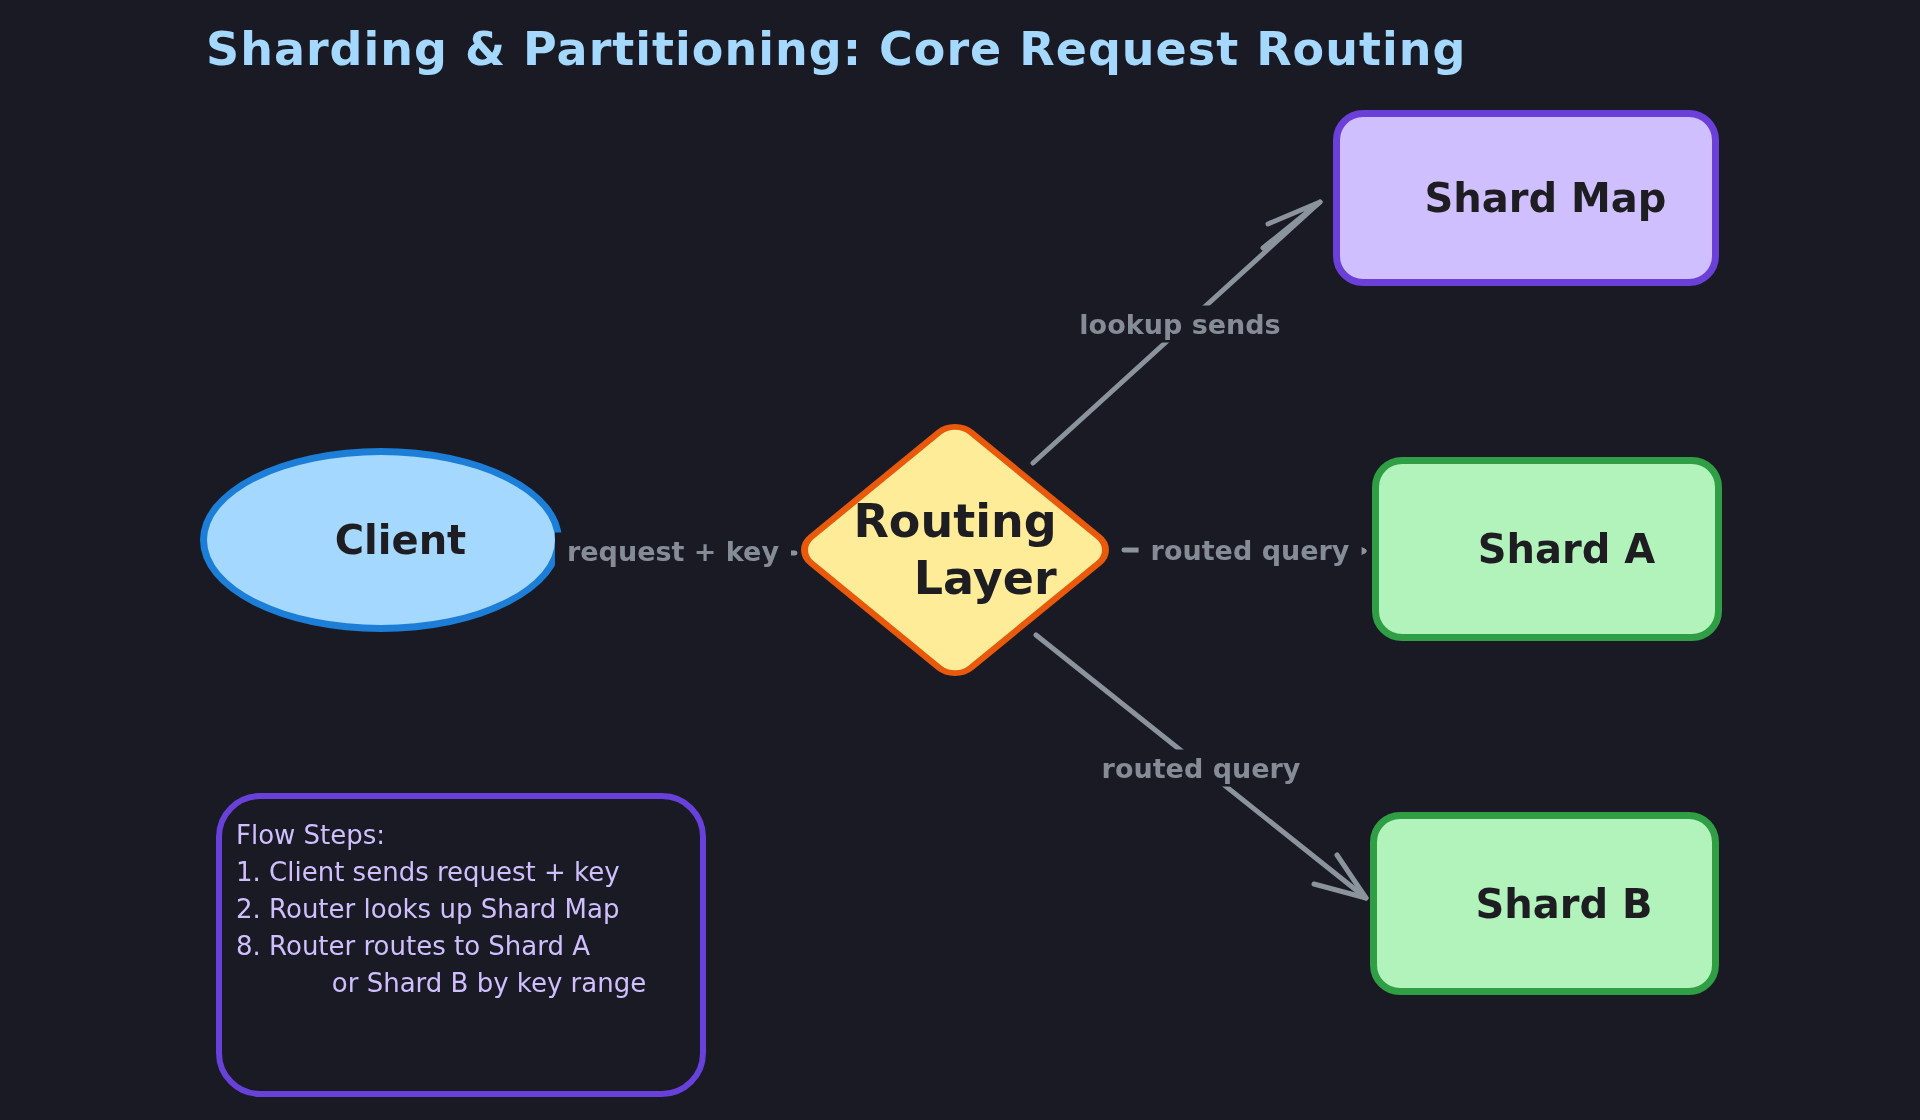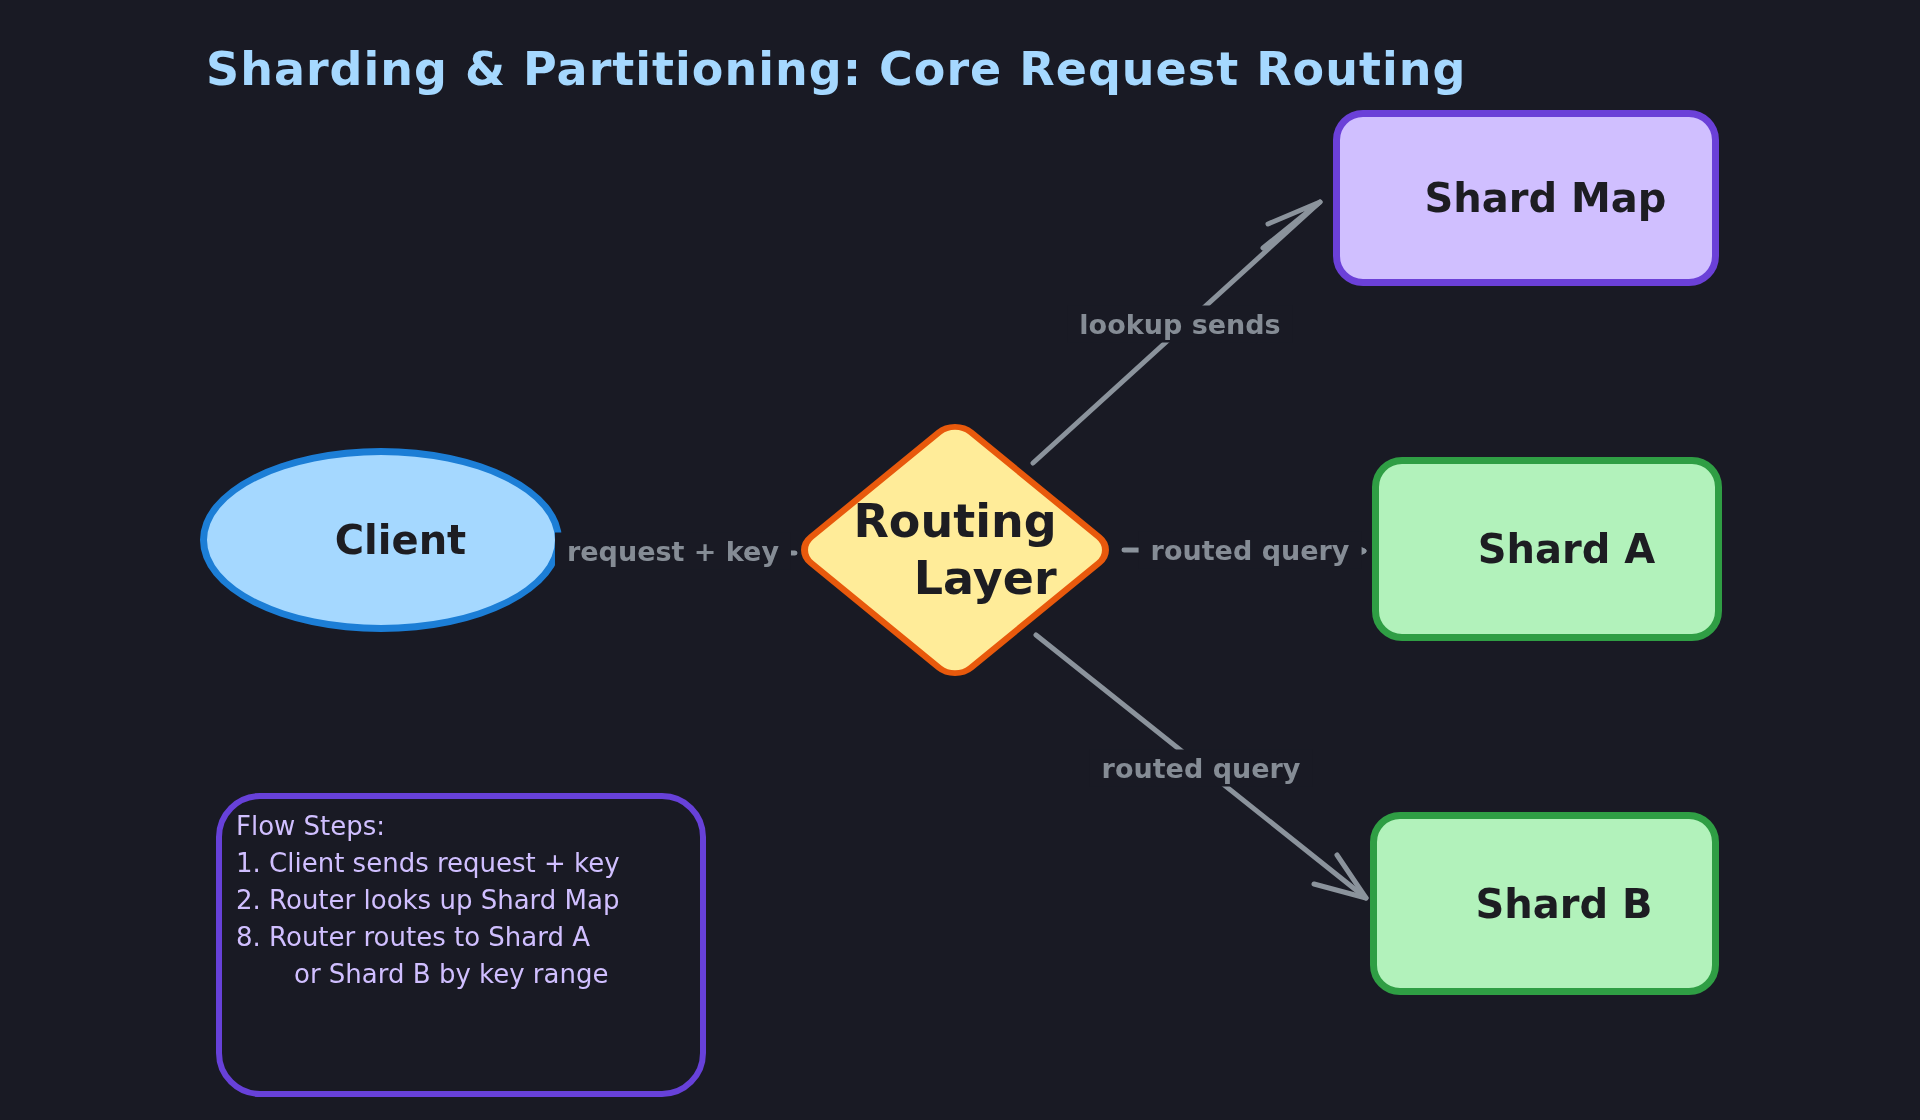--- a/index.html
+++ b/index.html
@@ -18,21 +18,20 @@
   body{
     width:1920px;height:1120px;overflow:hidden;
     font-family:"DejaVu Sans","Liberation Sans",sans-serif;
     position:relative;
   }
   .canvas{position:absolute;inset:0;width:1920px;height:1120px;background:var(--background);}
   .title{
     position:absolute;left:206px;top:22px;
     font-size:46px;font-weight:700;letter-spacing:1px;
     color:var(--title_text);
-    margin-top:20px;
   }
   .arrows{position:absolute;left:0;top:0;width:1920px;height:1120px;pointer-events:none;}
   .arrows path{stroke:var(--edge_line);stroke-width:5;fill:none;stroke-linecap:round;stroke-linejoin:round;}
 
   .node{
     position:absolute;display:flex;align-items:center;justify-content:center;
     color:var(--node_text);font-size:40px;font-weight:600;text-align:center;padding-left:39px;
   }
   .node-client{
     left:200px;top:448px;width:362px;height:184px;
@@ -70,25 +69,25 @@
     font-size:27px;font-weight:600;padding:3px 12px;white-space:nowrap;
   }
   .lbl-request{left:673px;top:551px;}
   .lbl-lookup{left:1180px;top:324px;}
   .lbl-routed-a{left:1250px;top:550px;}
   .lbl-routed-b{left:1201px;top:768px;}
 
   .flow-box{
     position:absolute;left:216px;top:793px;width:490px;height:304px;
     border:6px solid var(--flow_border);border-radius:44px;
-    padding:9px 16px 0 14px;
+    padding:18px 16px 0 14px;
     color:var(--flow_text);font-size:26px;line-height:37px;
   }
   .flow-line{white-space:pre-wrap;}
-  .flow-line.indent{padding-left:58px;}
+  .flow-line.indent{padding-left:58px;text-align:center;}
 </style>
 </head>
 <body>
 
 <div class="canvas">
 
   <div class="title">Sharding &amp; Partitioning: Core Request Routing</div>
 
   <svg class="arrows" viewBox="0 0 1920 1120">
     <path d="M570,551 L795,553"></path>

